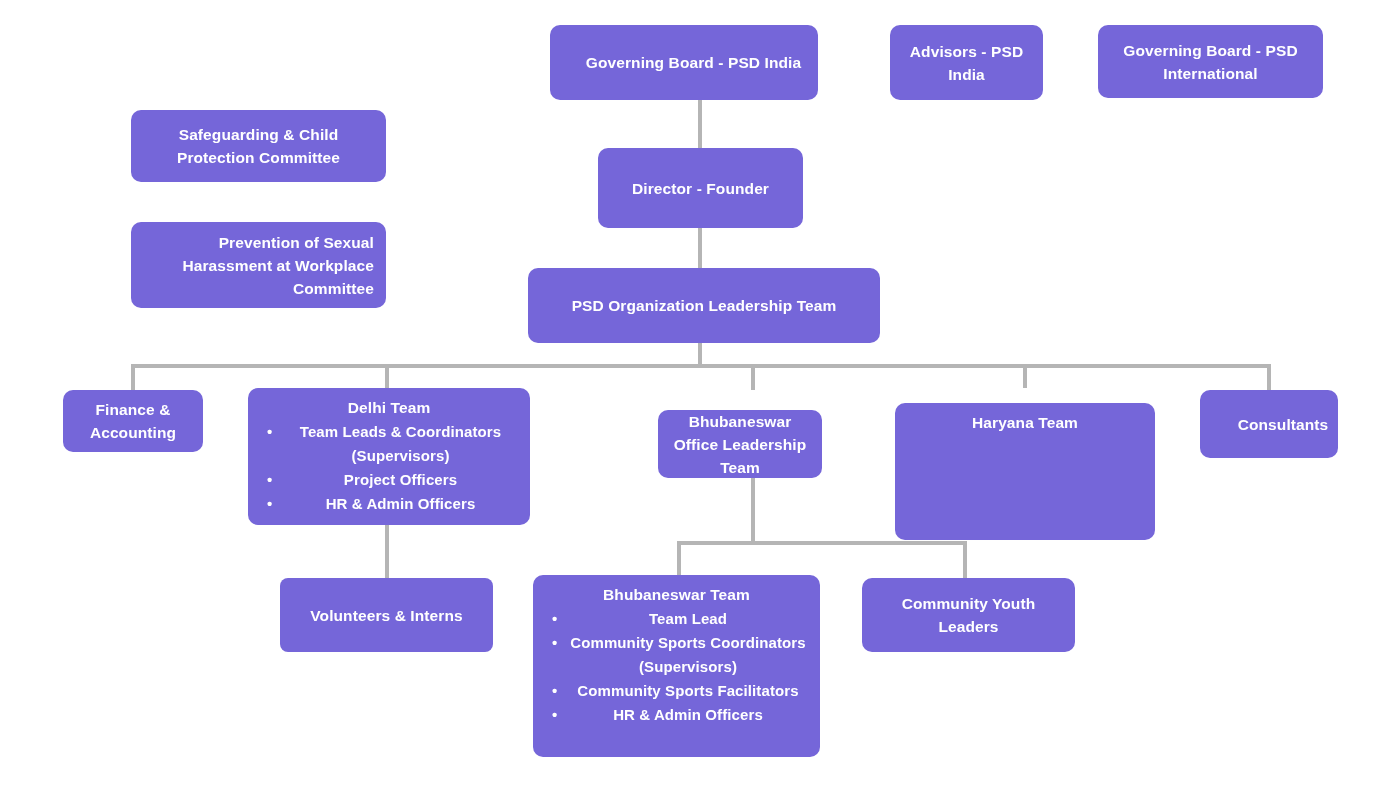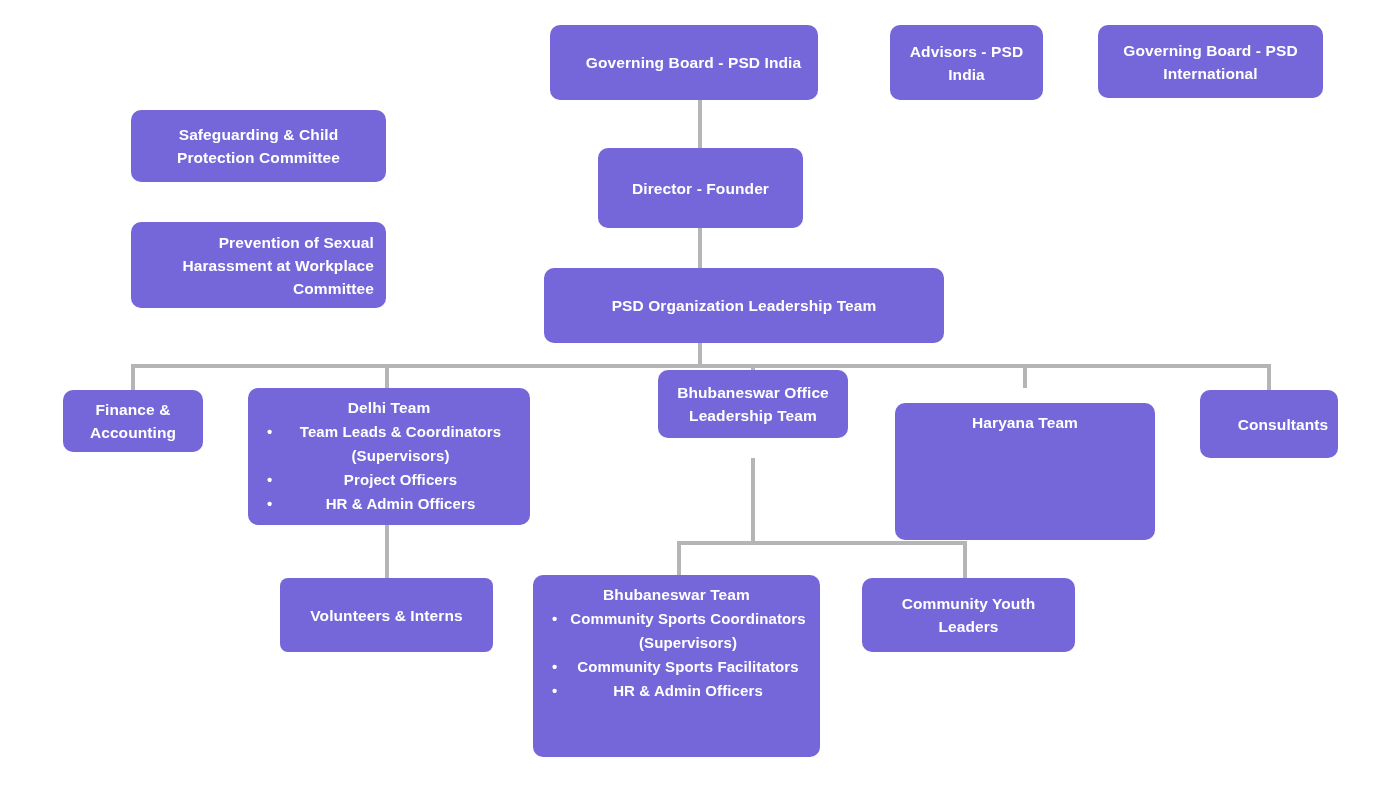--- a/index.html
+++ b/index.html
@@ -105,56 +105,57 @@
   </div>
 
   <div class="node center" style="left:598px; top:148px; width:205px; height:80px;">
     <div class="node-title">Director - Founder</div>
   </div>
 
   <div class="node center" style="left:131px; top:222px; width:255px; height:86px;text-align:right;">
     <div class="node-title">Prevention of Sexual Harassment at Workplace Committee</div>
   </div>
 
-  <div class="node center" style="left:544px; top:268px; width:400px; height:75px;">
+  <div class="node center" style="left:528px; top:268px; width:352px; height:75px;">
     <div class="node-title">PSD Organization Leadership Team</div>
   </div>
 
   <div class="node center" style="left:63px; top:390px; width:140px; height:62px;">
     <div class="node-title">Finance &amp; Accounting</div>
   </div>
 
   <div class="node with-bullets" style="left:248px; top:388px; width:282px; height:137px;">
     <div class="node-title">Delhi Team</div>
     <ul class="node-bullets">
         <li>Team Leads &amp; Coordinators (Supervisors)</li>
         <li>Project Officers</li>
         <li>HR &amp; Admin Officers</li>
       </ul>
   </div>
 
-  <div class="node center" style="left:658px; top:370px; width:190px; height:68px;">
+  <div class="node center" style="left:658px; top:410px; width:164px; height:68px;">
     <div class="node-title">Bhubaneswar Office Leadership Team</div>
   </div>
 
   <div class="node with-bullets" style="left:895px; top:388px; width:260px; height:137px;margin-top:15px;">
     <div class="node-title">Haryana Team</div>
   </div>
 
   <div class="node center" style="left:1200px; top:390px; width:138px; height:68px;padding-left:40px;">
     <div class="node-title">Consultants</div>
   </div>
 
   <div class="node center" style="left:280px; top:578px; width:213px; height:74px;border-radius:8px;">
     <div class="node-title">Volunteers &amp; Interns</div>
   </div>
 
   <div class="node with-bullets" style="left:533px; top:575px; width:287px; height:182px;">
     <div class="node-title">Bhubaneswar Team</div>
     <ul class="node-bullets">
+        <li>Team Lead</li>
         <li>Community Sports Coordinators (Supervisors)</li>
         <li>Community Sports Facilitators</li>
         <li>HR &amp; Admin Officers</li>
       </ul>
   </div>
 
   <div class="node center" style="left:862px; top:578px; width:213px; height:74px;">
     <div class="node-title">Community Youth Leaders</div>
   </div>
 

